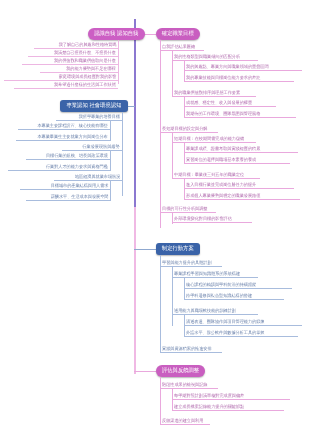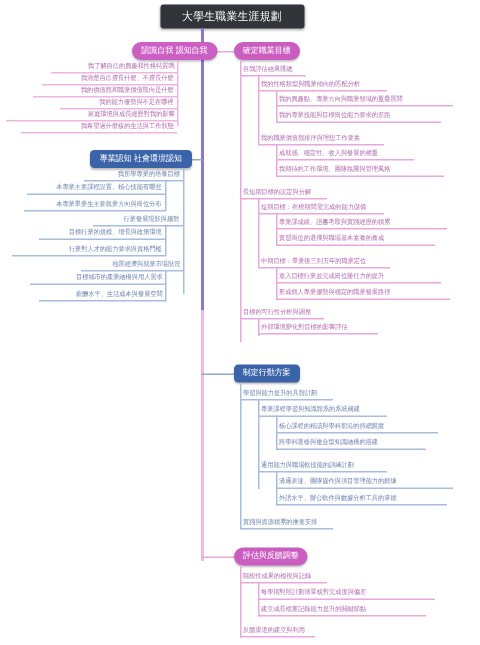--- a/index.html
+++ b/index.html
@@ -56,23 +56,20 @@
   }
   .leaf.r{transform-origin:right bottom;}
   .t-pink{color:#b06aad;}
   .t-blue{color:#6b82ab;}
 </style>
 </head>
 <body>
 
 <div id="canvas">
 
-  <div class="title-bar">
-    <span>大學生職業生涯規劃</span>
-  </div>
 
   <div class="trunk purple" style="left:134px;top:19px;height:188px;"></div>
   <div class="trunk pink" style="left:134px;top:207px;height:167px;"></div>
 
   <div class="ln h c-pink" style="left:134px;top:34px;width:8px;"></div>
 
   <div class="ln h c-pink" style="left:134px;top:34px;width:22px;"></div>
 
   <div class="ln h c-blue-d" style="left:124px;top:106px;width:11px;"></div>
 

